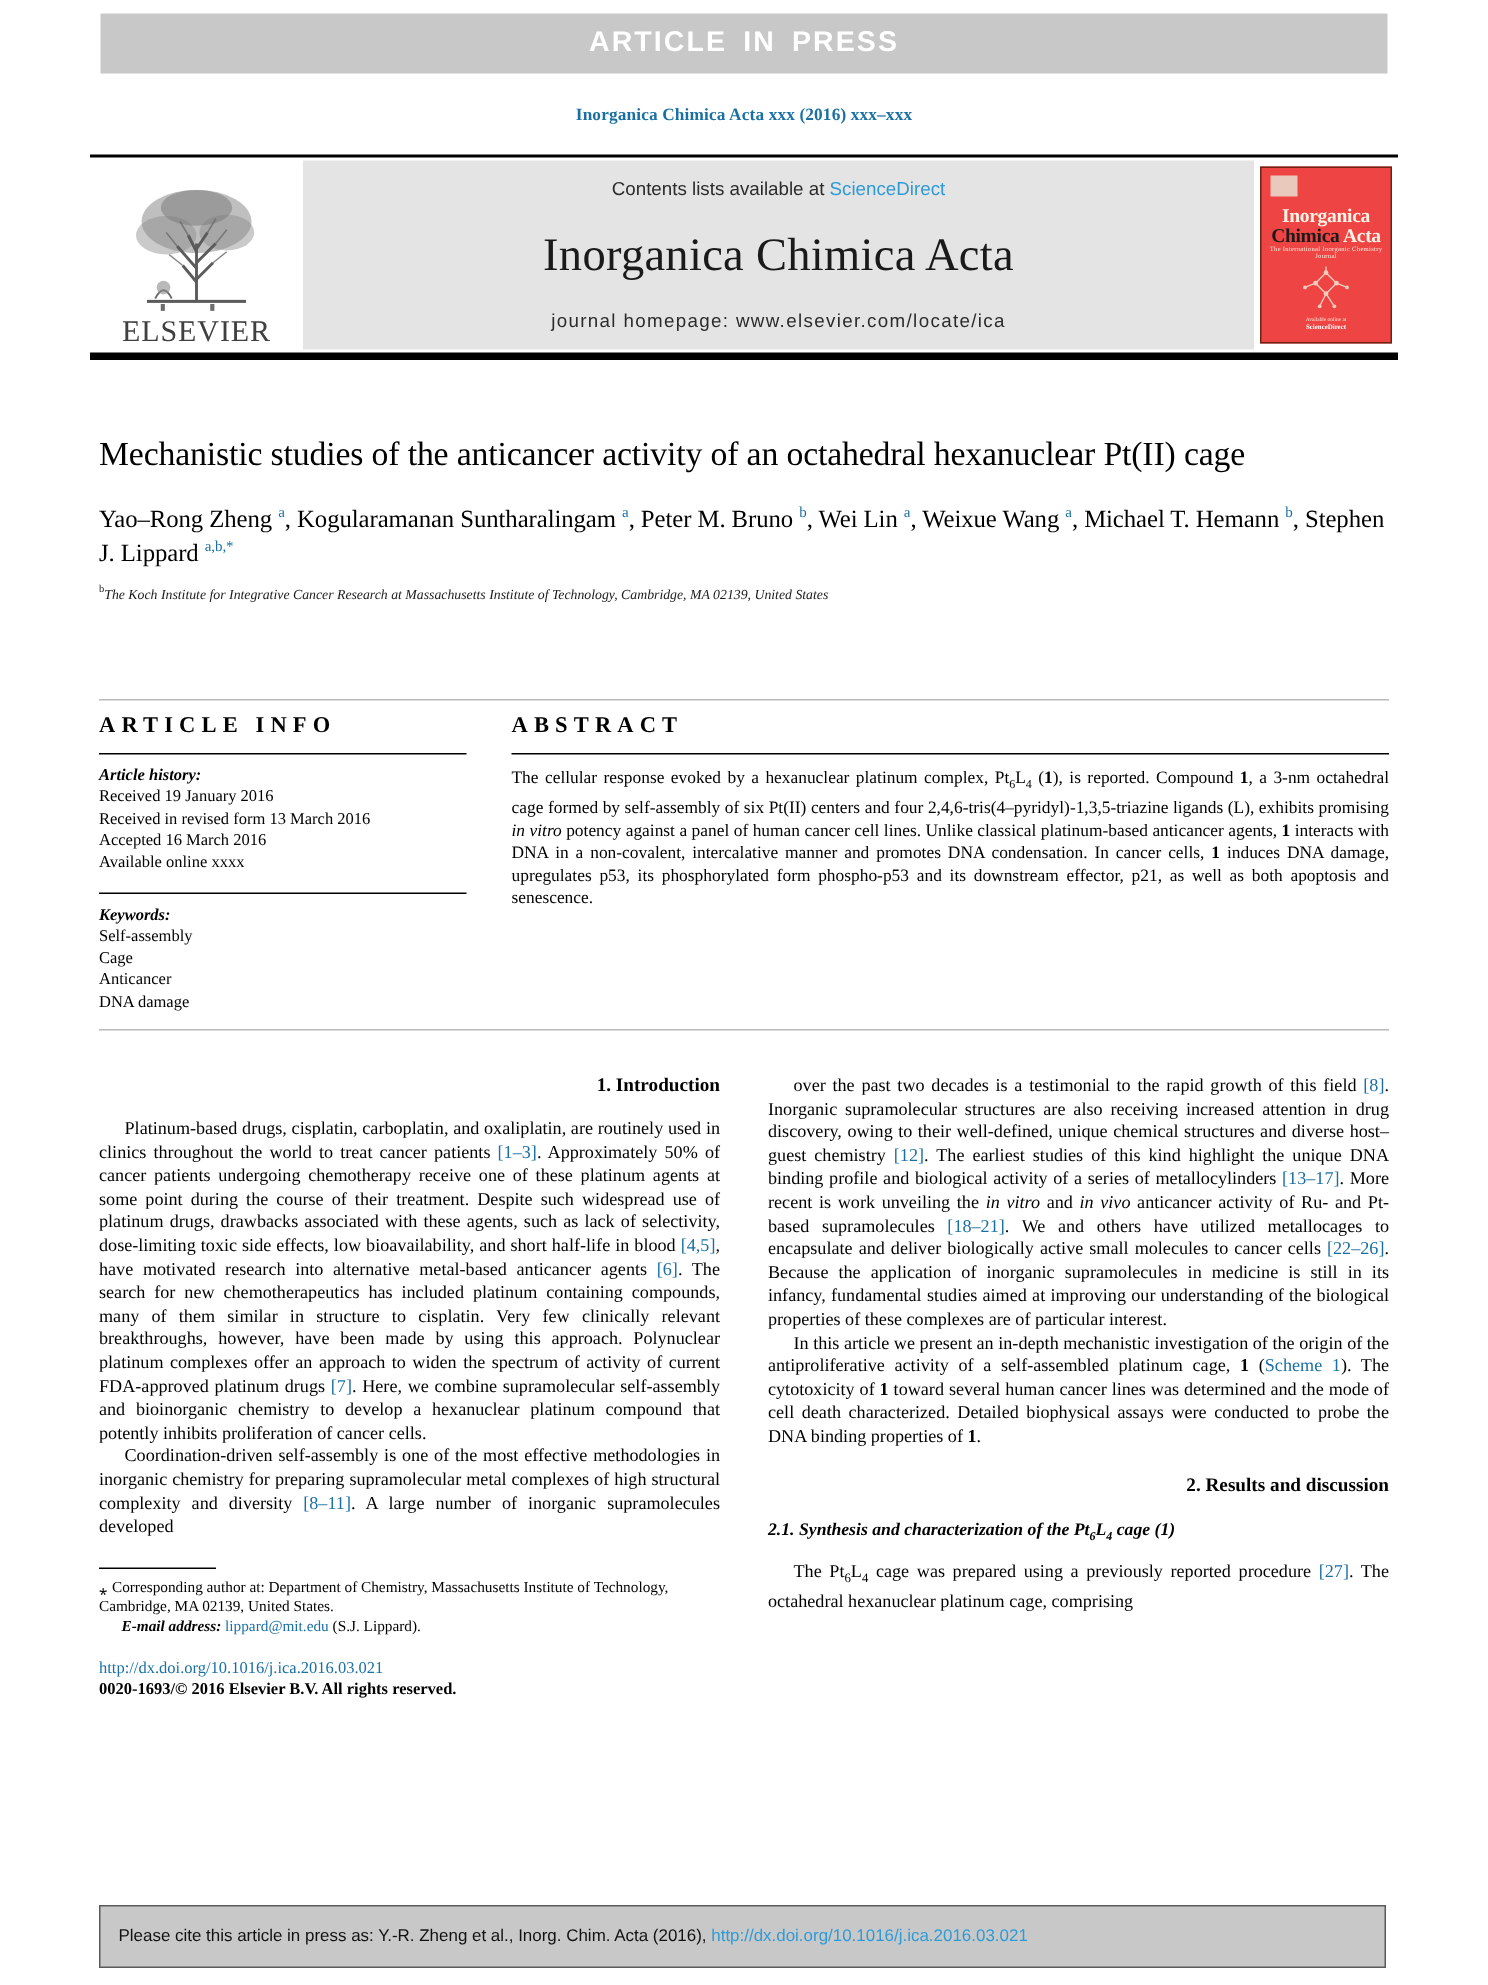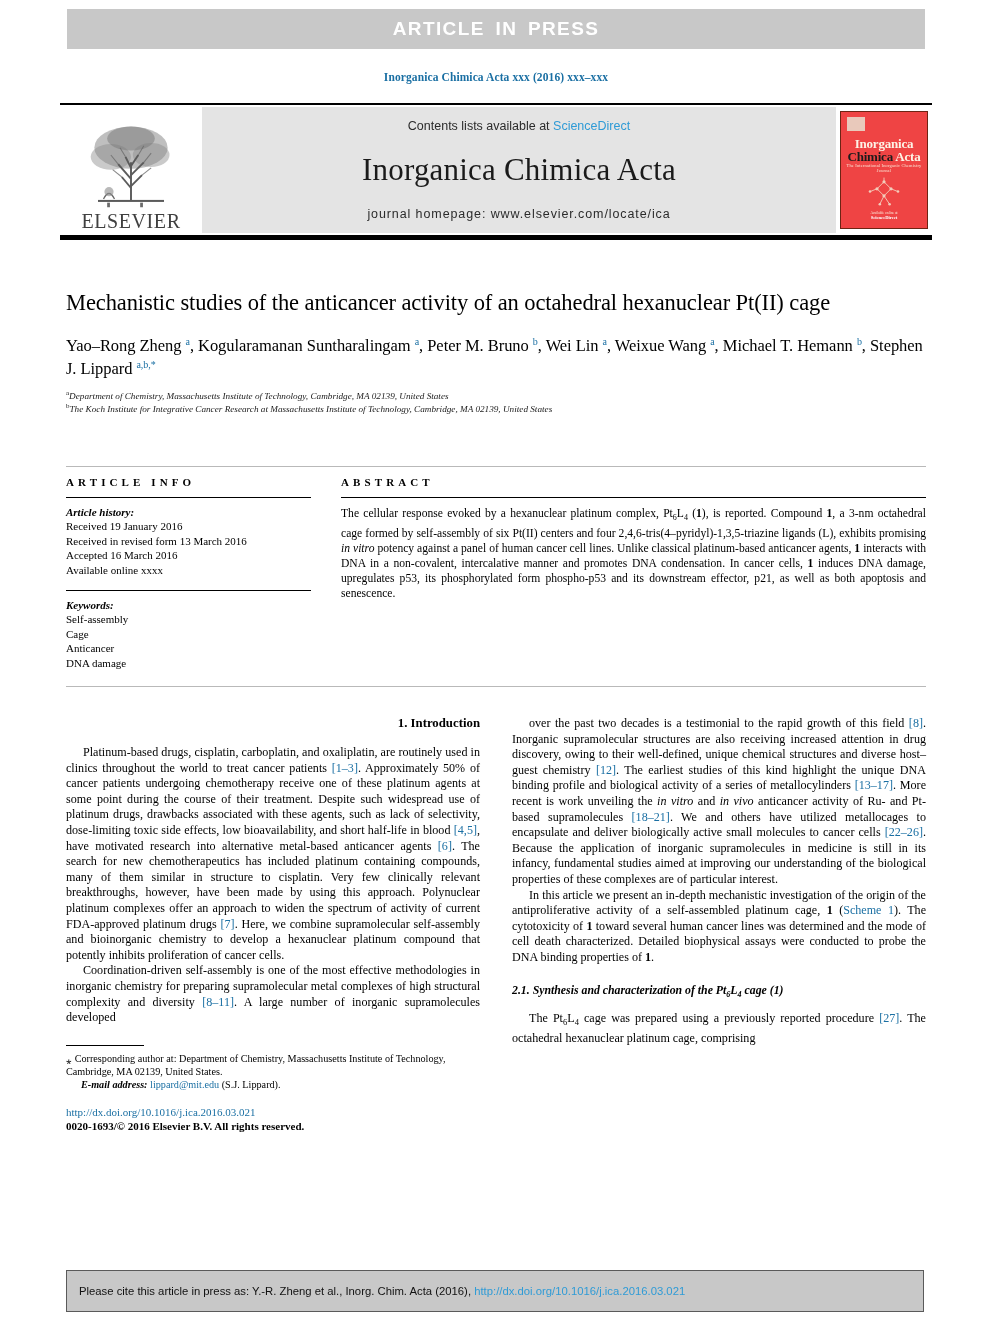--- a/index.html
+++ b/index.html
@@ -289,21 +289,21 @@
   .col-info {
     width: 245px;
     flex: 0 0 245px;
   }
   .col-abstract {
     flex: 1 1 auto;
   }
   .sec-head {
     font-family: "Liberation Serif", serif;
     font-weight: bold;
-    font-size: 11px;
+    font-size: 15px;
     letter-spacing: 4.1px;
     color: #000;
   }
   .thin-rule {
     height: 1px;
     background: #000;
     margin-top: 9px;
   }
   .hist-block {
     margin-top: 7px;
@@ -549,23 +549,20 @@
       </div>
     </div>
   </div>
   <div class="masthead-rule-bot"></div>
 
   <div class="title-block">
     <h1 class="art-title">Mechanistic studies of the anticancer activity of an octahedral hexanuclear Pt(II) cage</h1>
     <div class="authors">Yao–Rong Zheng <sup>a</sup>, Kogularamanan Suntharalingam <sup>a</sup>, Peter M. Bruno <sup>b</sup>, Wei Lin <sup>a</sup>, Weixue Wang <sup>a</sup>, Michael T. Hemann <sup>b</sup>, Stephen J. Lippard <sup>a,b,</sup><sup>*</sup></div>
     <div class="affils">
       <div>
-        <sup>a</sup><span>Department of Chemistry, Massachusetts Institute of Technology, Cambridge, MA 02139, United States</span>
-      </div>
-      <div>
         <sup>b</sup><span>The Koch Institute for Integrative Cancer Research at Massachusetts Institute of Technology, Cambridge, MA 02139, United States</span>
       </div>
     </div>
   </div>
 
   <div class="panel-rule-top"></div>
   <div class="panel">
 
     <div class="col-info">
       <div class="sec-head">ARTICLE INFO</div>
@@ -614,20 +611,21 @@
       <div class="doi-block">
         <div class="doi-link">http://dx.doi.org/10.1016/j.ica.2016.03.021</div>
         <div class="issn">0020-1693/© 2016 Elsevier B.V. All rights reserved.</div>
       </div>
     </div>
 
     <div class="bcol">
       <p class="para">over the past two decades is a testimonial to the rapid growth of this field <span class="ref">[8]</span>. Inorganic supramolecular structures are also receiving increased attention in drug discovery, owing to their well-defined, unique chemical structures and diverse host–guest chemistry <span class="ref">[12]</span>. The earliest studies of this kind highlight the unique DNA binding profile and biological activity of a series of metallocylinders <span class="ref">[13–17]</span>. More recent is work unveiling the <i>in vitro</i> and <i>in vivo</i> anticancer activity of Ru- and Pt-based supramolecules <span class="ref">[18–21]</span>. We and others have utilized metallocages to encapsulate and deliver biologically active small molecules to cancer cells <span class="ref">[22–26]</span>. Because the application of inorganic supramolecules in medicine is still in its infancy, fundamental studies aimed at improving our understanding of the biological properties of these complexes are of particular interest.</p>
       <p class="para">In this article we present an in-depth mechanistic investigation of the origin of the antiproliferative activity of a self-assembled platinum cage, <b>1</b> (<span class="ref">Scheme 1</span>). The cytotoxicity of <b>1</b> toward several human cancer lines was determined and the mode of cell death characterized. Detailed biophysical assays were conducted to probe the DNA binding properties of <b>1</b>.</p>
       <div class="spacer-14"></div>
+      <h2 class="num-head">2. Results and discussion</h2>
       <h3 class="sub-head">2.1. Synthesis and characterization of the Pt<sub>6</sub>L<sub>4</sub> cage (1)</h3>
       <p class="para">The Pt<sub>6</sub>L<sub>4</sub> cage was prepared using a previously reported procedure <span class="ref">[27]</span>. The octahedral hexanuclear platinum cage, comprising</p>
     </div>
   </div>
 
   <div class="cite-box">
     <span><span>Please cite this article in press as: Y.-R. Zheng et al., Inorg. Chim. Acta (2016), </span><span class="clink">http://dx.doi.org/10.1016/j.ica.2016.03.021</span></span>
   </div>
 
 </div>

